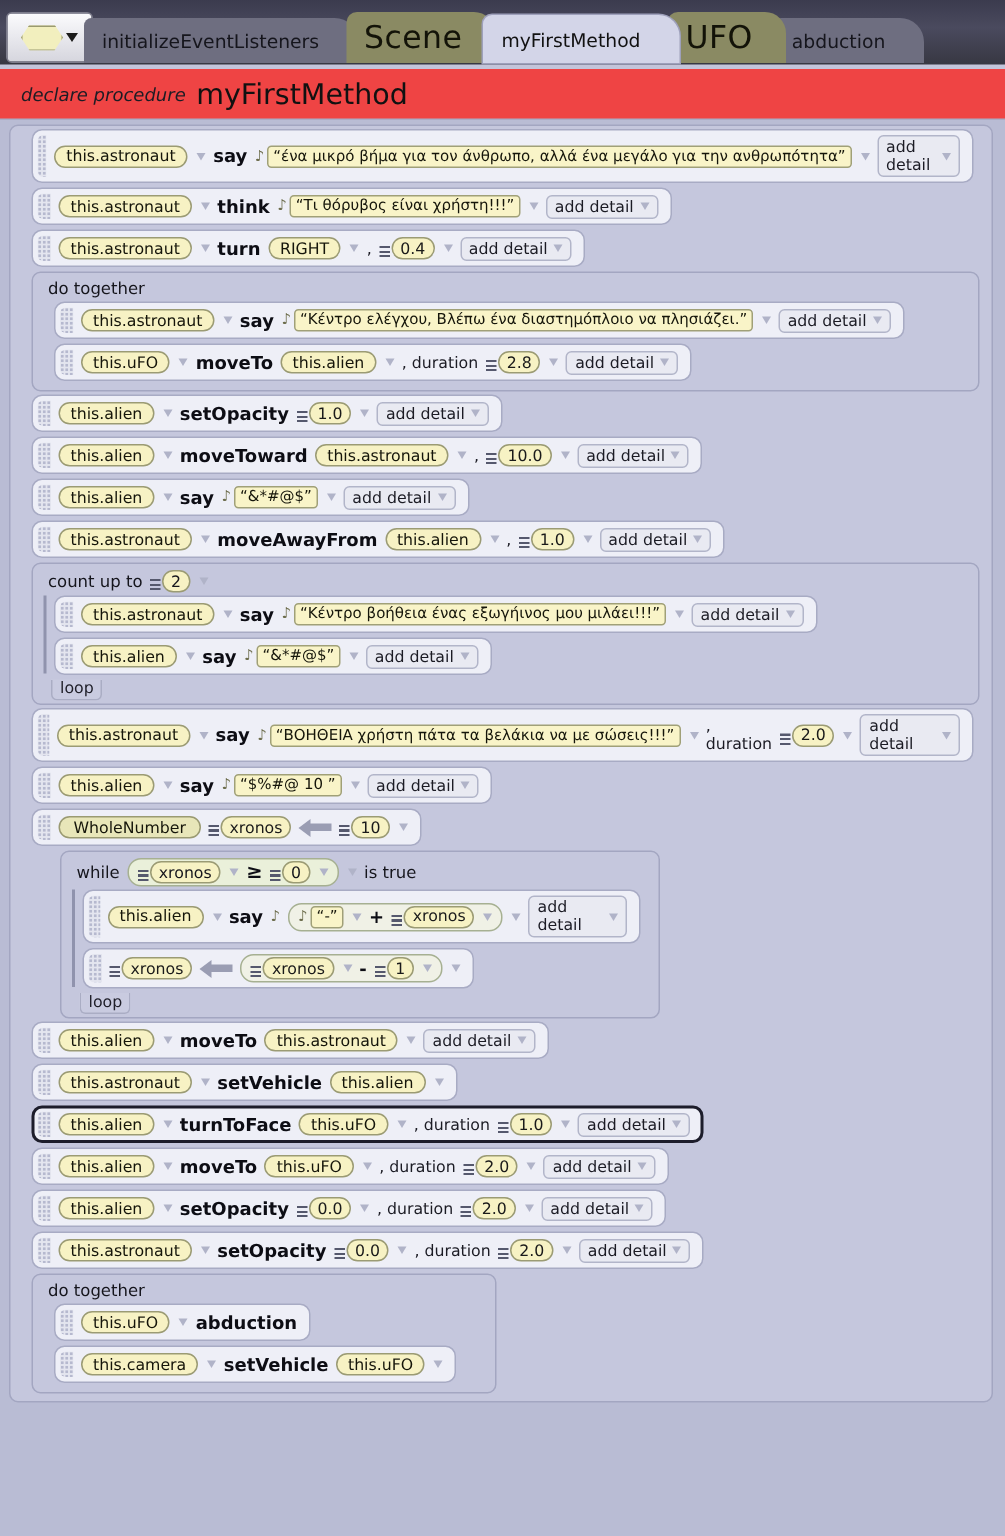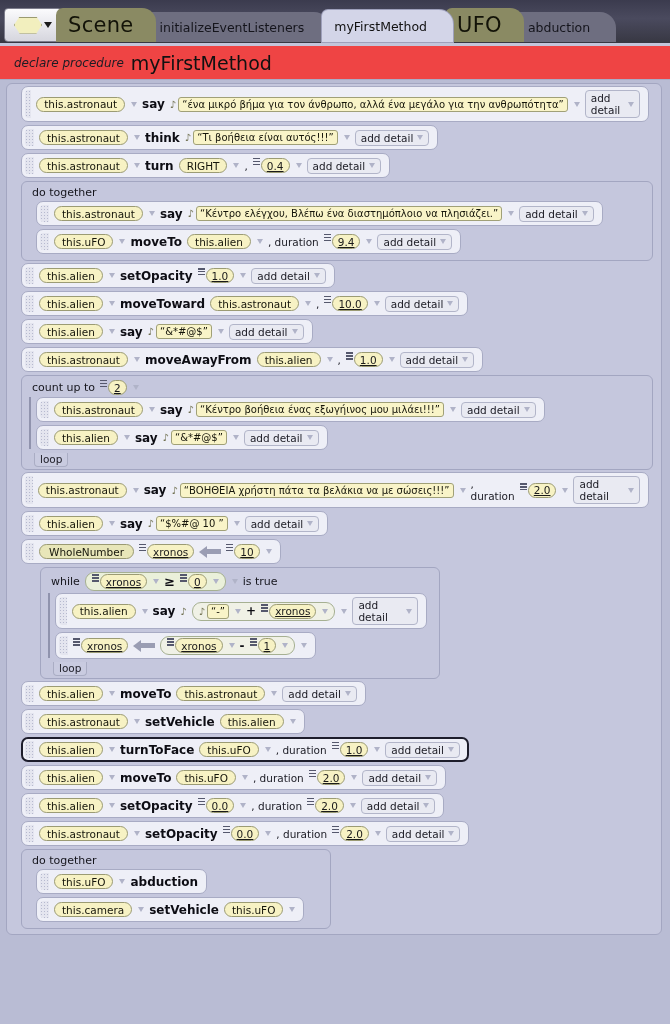--- a/index.html
+++ b/index.html
@@ -120,21 +120,21 @@
   .dd{ width:0;height:0;border-left:3.5px solid transparent;border-right:3.5px solid transparent;
        border-top:5px solid #b0b3c8; margin-left:1px;}
   .meth{ font-weight:bold; font-size:12px; color:#0d0d14;text-align:center; }
   .plain{ font-size:10.5px; color:#1b1b24; }
   .add{
     display:inline-flex;align-items:center;gap:3px;
     background:#e9eaf2;border:1px solid #b2b5c9;border-radius:4px;
     padding:1px 5px;font-size:10.5px;color:#1b1b24;
   }
   
-  .num{ display:inline-flex;align-items:flex-start;gap:1px;text-decoration:underline; }
+  .num{ display:inline-flex;align-items:flex-end;gap:1px; }
   .bars{ width:7px;height:9px;
     background:linear-gradient(#55586d 0 1.5px,transparent 1.5px 3px,#55586d 3px 4.5px,transparent 4.5px 6px,#55586d 6px 7.5px,transparent 7.5px);}
   .numval{ background:#f7f2c4;border:1px solid #9b9b74;border-radius:8px;padding:0 5px;height:15px;
     display:inline-flex;align-items:center;font-size:10.5px;}
   
   .str{ display:inline-flex;align-items:center;gap:2px;}
   .note{ color:#6b6b4a; font-size:10px;}
   .strval{ background:#f9f4c8;border:1px solid #a0a078;border-radius:3px;padding:0 3px;height:15px;
     display:inline-flex;align-items:center;font-size:10px;color:#15150a;white-space:nowrap;}
   
@@ -149,22 +149,22 @@
   .op{ font-weight:bold;font-size:12px;color:#0d0d14; }
 </style>
 </head>
 <body>
 
 <div id="tabbar">
   <div class="hexbtn">
     <div class="hex"></div>
     <div class="caret"></div>
   </div>
+  <div class="tab method">initializeEventListeners</div>
   <div class="tab owner">Scene</div>
-  <div class="tab method">initializeEventListeners</div>
   <div class="tab method active">myFirstMethod</div>
   <div class="tab owner t2">UFO</div>
   <div class="tab method t2">abduction</div>
 </div>
 
 <div id="declare">
   <span class="kw">declare procedure</span>
   <span class="mname">myFirstMethod</span>
 </div>
 
@@ -188,21 +188,21 @@
             </span>
       </div></div>
 
       <div><div class="stmt">
         <div class="grip"></div>
         <span class="chip obj">this.astronaut</span>
             <span class="dd"></span>
         <span class="meth">think</span>
         <span class="str">
               <span class="note">♪</span>
-              <span class="strval">“Τι βοήθεια είναι αυτός!!!”</span>
+              <span class="strval">“Τι θόρυβος είναι χρήστη!!!”</span>
             </span>
             <span class="dd"></span>
         <span class="add">
               <span>add detail</span>
               <span class="dd"></span>
             </span>
       </div></div>
 
       <div><div class="stmt">
         <div class="grip"></div>
@@ -244,21 +244,21 @@
           <div><div class="stmt">
             <div class="grip"></div>
             <span class="chip obj">this.uFO</span>
                 <span class="dd"></span>
             <span class="meth">moveTo</span>
             <span class="chip obj">this.alien</span>
                 <span class="dd"></span>
             <span class="plain">, duration</span>
             <span class="num">
                   <span class="bars"></span>
-                  <span class="numval">9.4</span>
+                  <span class="numval">2.8</span>
                 </span>
                 <span class="dd"></span>
             <span class="add">
                   <span>add detail</span>
                   <span class="dd"></span>
                 </span>
           </div></div>
         </div>
       </div>
 

